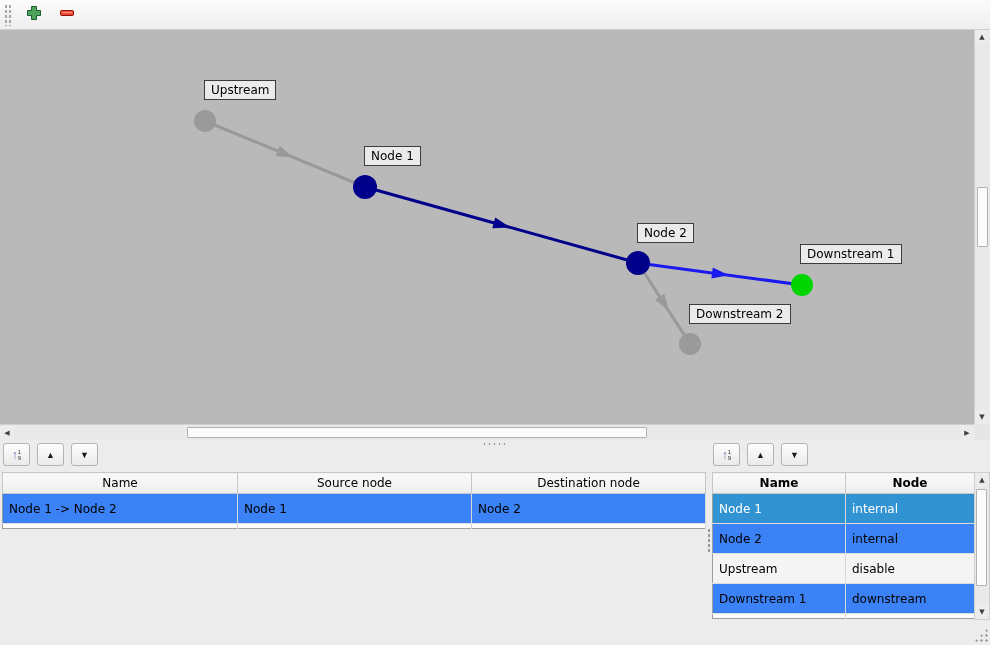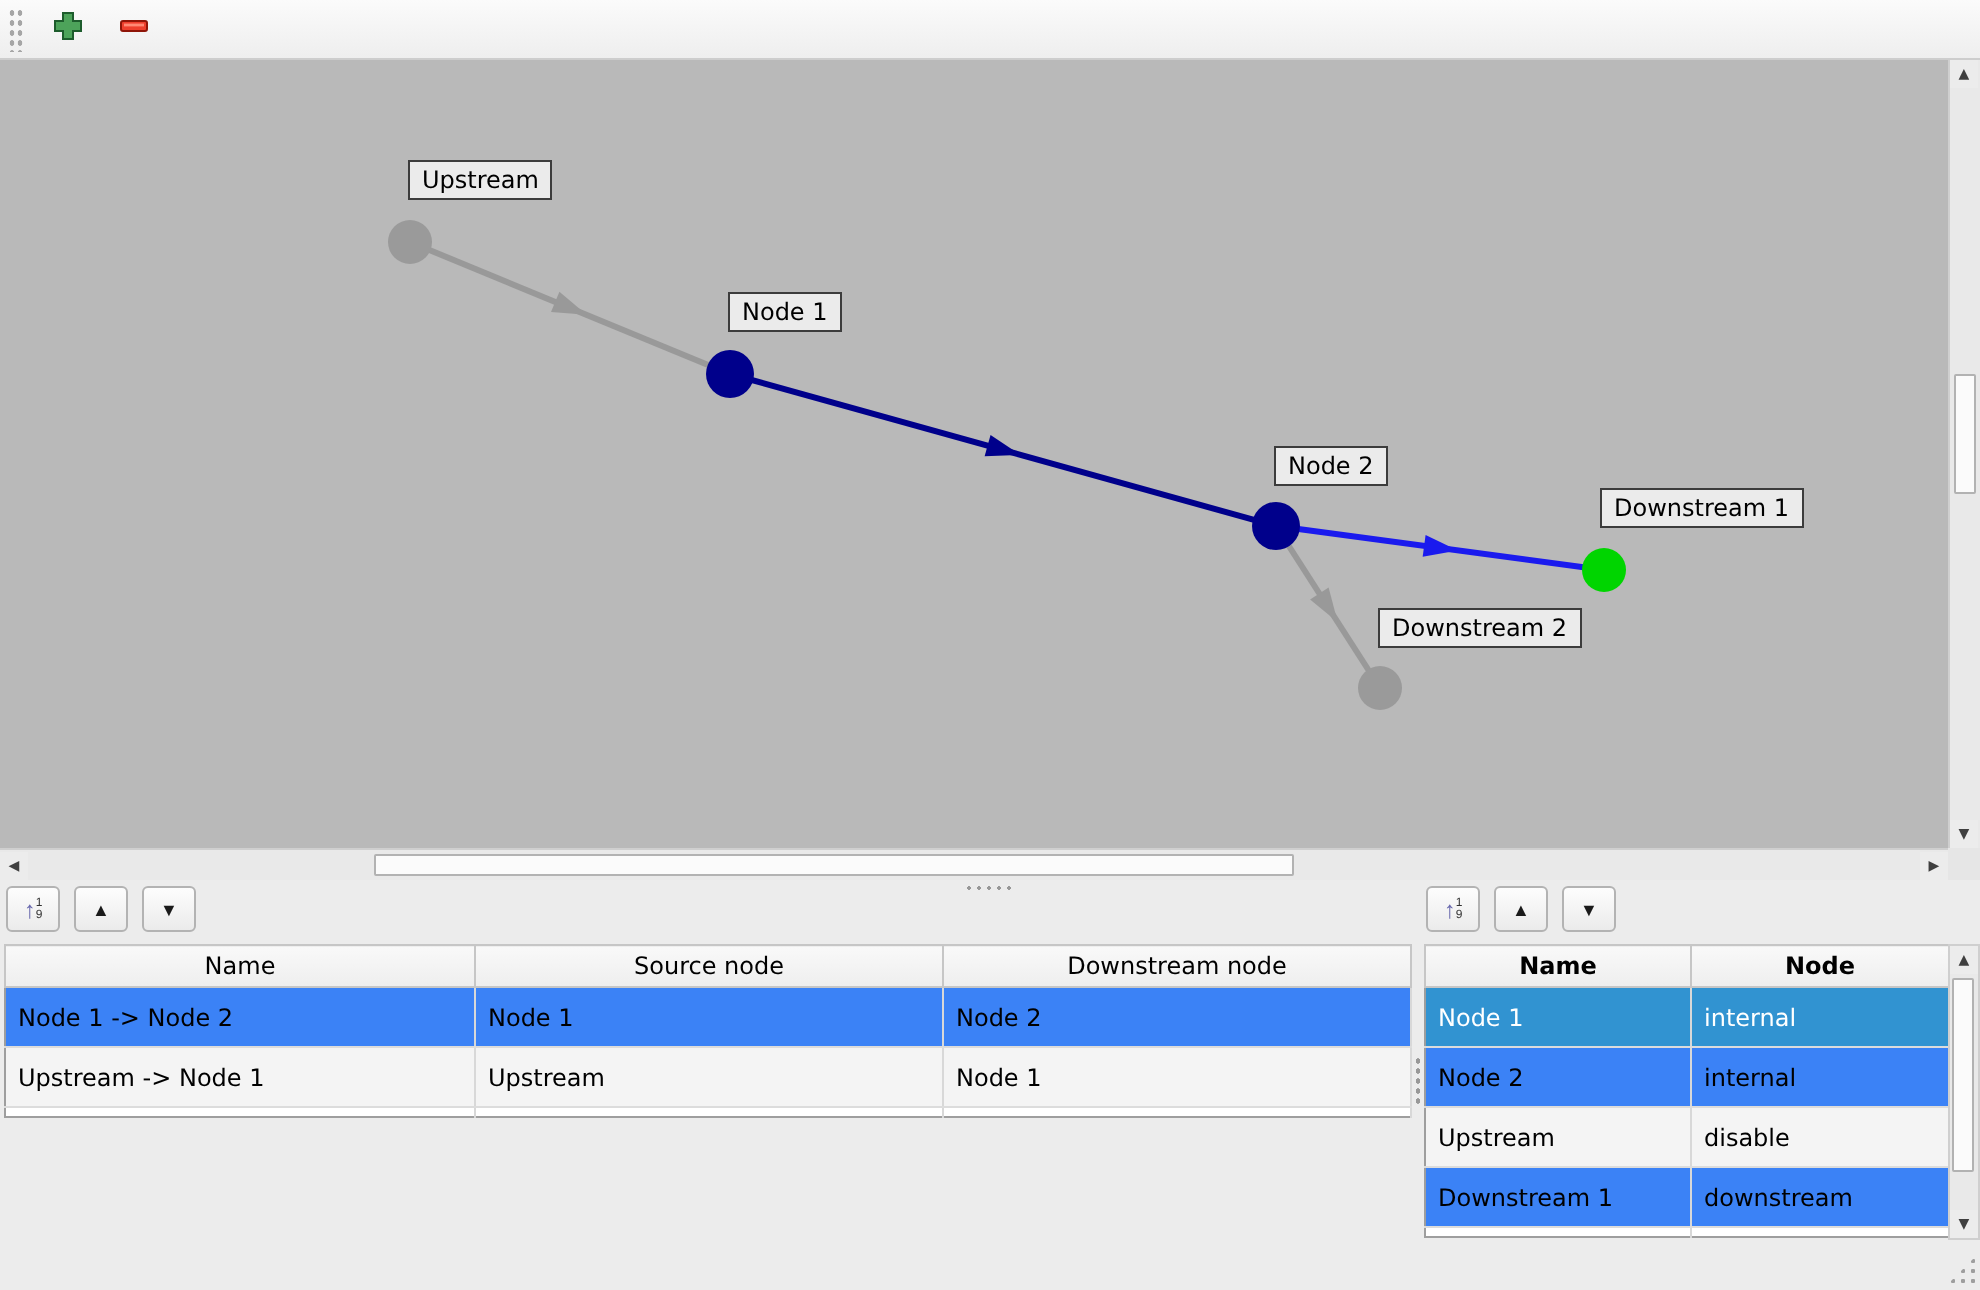--- a/index.html
+++ b/index.html
@@ -214,33 +214,28 @@
 <table class="tbl tbl-edges">
   <colgroup>
       <col style="width:235px">
       <col style="width:234px">
       <col style="width:234px">
     </colgroup>
   <thead>
       <tr id="edges-head">
         <th>Name</th>
         <th>Source node</th>
-        <th>Downstream node</th>
+        <th>Destination node</th>
       </tr>
     </thead>
   <tbody id="edges-body">
       <tr>
         <td>Node 1 -&gt; Node 2</td>
         <td>Node 1</td>
         <td>Node 2</td>
-      </tr>
-      <tr class="alt">
-        <td>Upstream -&gt; Node 1</td>
-        <td>Upstream</td>
-        <td>Node 1</td>
       </tr>
       <tr class="stub">
         <td></td>
         <td></td>
         <td></td>
       </tr>
     </tbody>
 </table>
 
 <div class="vsplit">

